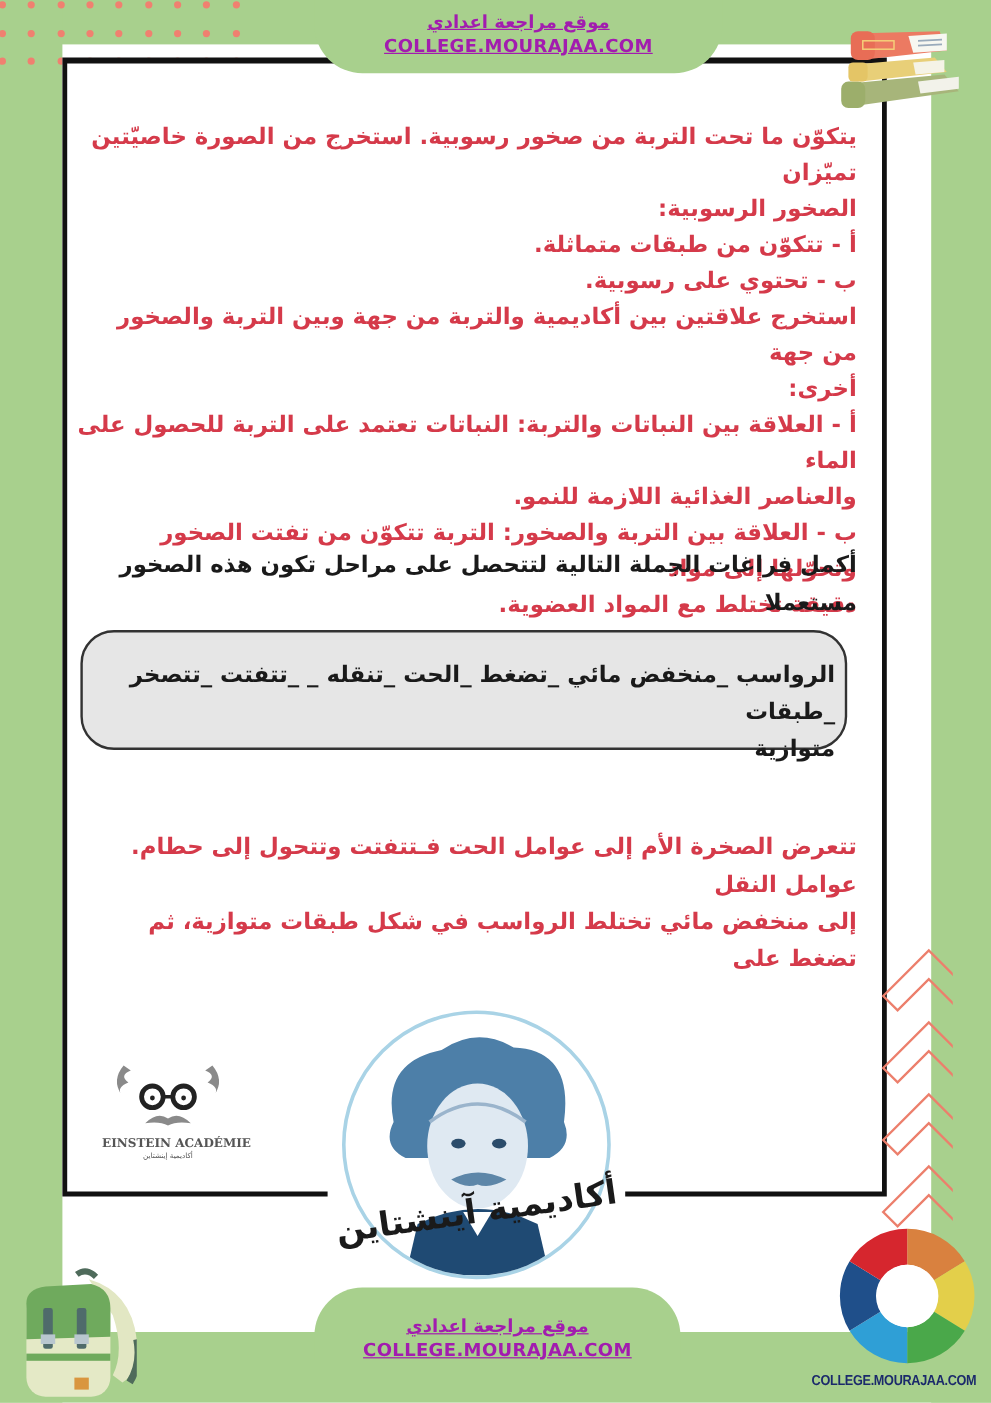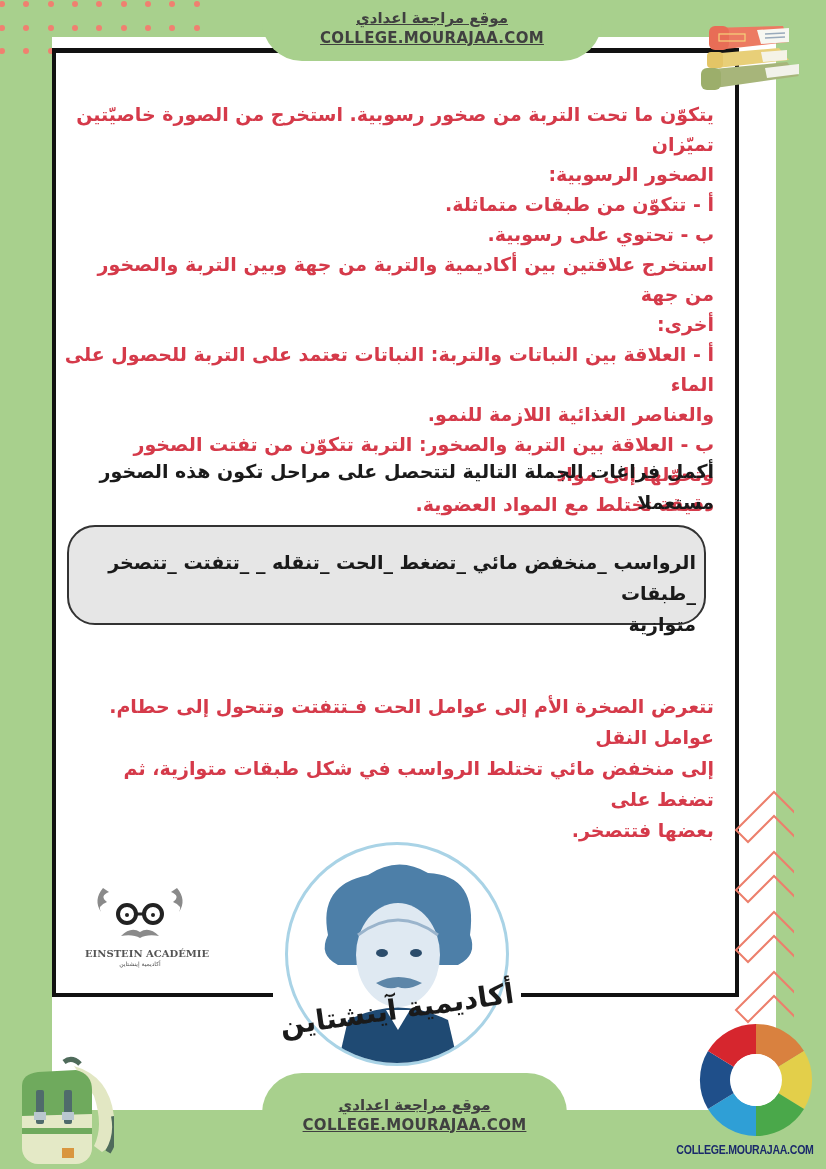--- a/index.html
+++ b/index.html
@@ -3,21 +3,21 @@
 <meta charset="utf-8">
 <style>
   html, body { margin:0; padding:0; }
   body { width:826px; height:1169px; position:relative; overflow:hidden; background:#ffffff; font-family:"DejaVu Sans", sans-serif; }
   .green { background:#a8d08d; position:absolute; }
   .band-top { left:0; top:0; width:826px; height:37px; }
   .band-left { left:0; top:0; width:52px; height:1169px; }
   .band-right { left:776px; top:0; width:50px; height:1169px; }
   .band-bottom { left:0; top:1110px; width:826px; height:59px; }
   .dot { position:absolute; width:6px; height:6px; border-radius:50%; background:#f08070; }
-  .tab { position:absolute; background:#a8d08d; color:#404040; text-align:center; }
+  .tab { position:absolute; background:#a8d08d; color:#a21caf; text-align:center; }
   .tab-top { left:262px; top:0; width:340px; height:61px; border-radius:0 0 40px 40px; }
   .tab-bottom { left:262px; top:1073px; width:305px; height:60px; border-radius:40px 40px 0 0; }
   .tab .ar { font-size:15px; font-weight:bold; text-decoration:underline; line-height:19px; direction:rtl; }
   .tab .en { font-size:15px; font-weight:bold; text-decoration:underline; line-height:20px; letter-spacing:0.3px; }
   .tab-top .ar { padding-top:9px; }
   .tab-bottom .ar { padding-top:23px; }
   .frame { position:absolute; left:52px; top:48px; width:679px; height:940px; border:4px solid #111; border-top-width:5px; background:#fff; }
   .text-block { position:absolute; direction:rtl; text-align:right; font-weight:bold;margin-top:13px; }
   .red { color:#d53a4a; }
   .dark { color:#1a1a1a; }
@@ -118,21 +118,20 @@
 <div class="wordbox">
   <div class="words">
     <div>الرواسب _منخفض مائي _تضغط _الحت _تنقله _ _تتفتت _تتصخر _طبقات</div>
     <div>متوازية</div>
   </div>
 </div>
 
 <div class="text-block red answer">
   <div>تتعرض الصخرة الأم إلى عوامل الحت فـتتفتت وتتحول إلى حطام. عوامل النقل</div>
   <div>إلى منخفض مائي تختلط الرواسب في شكل طبقات متوازية، ثم تضغط على</div>
-  <div>بعضها فتتصخر.</div>
 </div>
 
 <div class="small-logo">
   <svg width="110" height="66" viewBox="0 0 110 66">
     <path d="M18 8 Q8 20 16 32 Q12 26 22 22 Q14 16 24 12 Z" fill="#8a8a8a"></path>
     <path d="M92 8 Q102 20 94 32 Q98 26 88 22 Q96 16 86 12 Z" fill="#8a8a8a"></path>
     <circle cx="42" cy="34" r="9" fill="none" stroke="#222" stroke-width="4"></circle>
     <circle cx="68" cy="34" r="9" fill="none" stroke="#222" stroke-width="4"></circle>
     <line x1="51" y1="34" x2="59" y2="34" stroke="#222" stroke-width="3"></line>
     <circle cx="42" cy="35" r="2" fill="#222"></circle>

